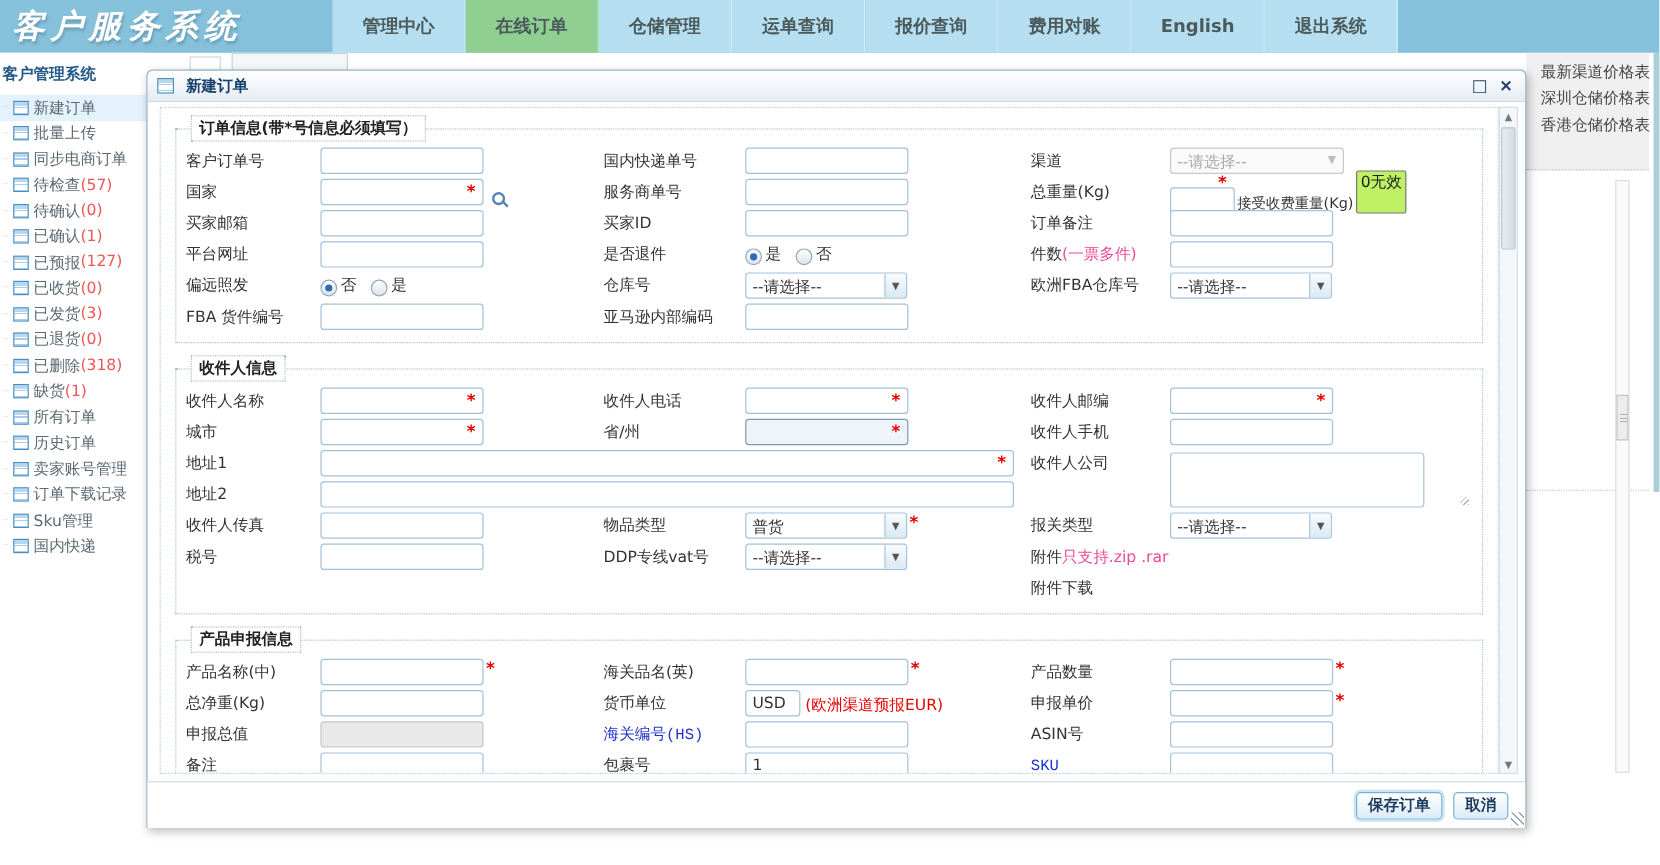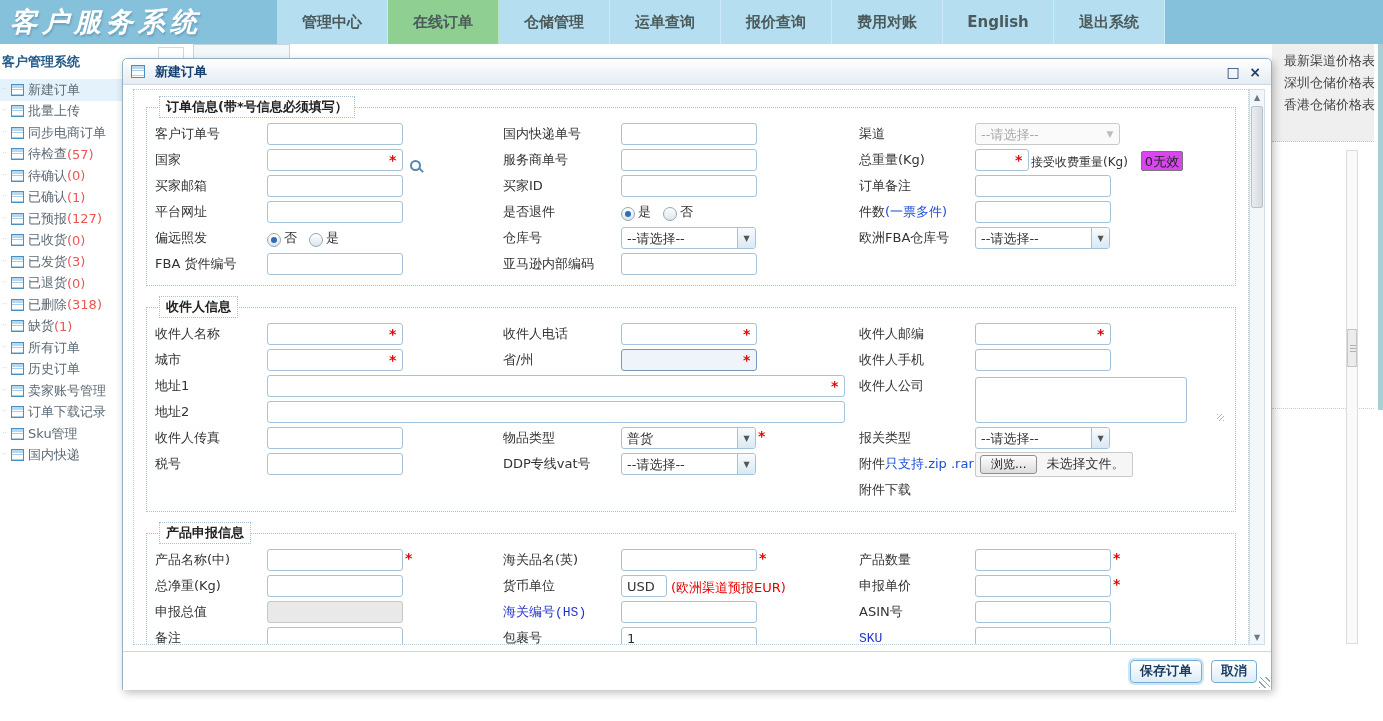--- a/index.html
+++ b/index.html
@@ -42,21 +42,21 @@
   .mtitle .ticon { width:14px; height:13px; }
   .mtitle .txt { font-weight:bold; color:#16406e; font-size:13px; flex:1; }
   .wicon { width:16px; height:16px; display:flex; align-items:center; justify-content:center; color:#1f3f66; font-weight:bold; font-size:14px; cursor:pointer; }
 
   .formpanel { position:absolute; left:10px; top:30px; width:1116px; height:556px; border:1px dotted #b9cdd9; background:#fff; overflow:hidden; }
   fieldset { border:1px dotted #a9c2d2; margin:6px 12px 10px 12px; padding:3px 8px 8px 8px; }
   legend { font-weight:bold; font-size:13px; color:#222; padding:1px 6px; border:1px dotted #aabfcf; margin-left:4px; white-space:nowrap; }
 
   .frm { display:grid; grid-template-columns:112px 236px 118px 238px 116px 1fr; grid-auto-rows:26px; align-items:center; }
   .fl { font-size:13px; color:#333; white-space:nowrap; overflow:visible; }
-  .fl .red { color:#1d4ed8; }
+  .fl .red { color:#ec4899; }
   .fl.blue { color:#2233cc; cursor:pointer;font-family:Liberation Mono, monospace; }
   .ctrl { position:relative; white-space:nowrap; display:flex; align-items:flex-end; }
 
   input.ti { width:136px; height:22px; border:1px solid #a4c2da; border-radius:3px; padding:2px 14px 2px 5px; font-size:13px; color:#333; font-family:inherit; background:#fff; }
   input.ti.noreq { padding-right:5px; }
   input.ti.long { width:578px; }
   input.ti.small { width:54px; }
   input.ti.tiny { width:46px; padding-right:5px; }
   input.ti.dis { background:#e9e9e9; border-color:#c6c6c6; }
   input.ti.focused { background:#eef4f9; border-color:#7a98b8; }
@@ -80,21 +80,21 @@
   
   .rdo { width:14px; height:14px; border-radius:50%; border:1px solid #94a8b8; background:linear-gradient(#fdfefe,#dde6ed); display:inline-block; position:relative; margin-right:3px; flex:0 0 auto; cursor:pointer; }
   .rdo.on::after { content:""; position:absolute; left:3px; top:3px; width:6px; height:6px; border-radius:50%; background:#2f6db5; }
   .rlbl { margin-right:12px; font-size:13px; color:#333; }
 
   
   .mag { width:11px; height:11px; border:2px solid #5585b5; border-radius:50%; display:inline-block; position:relative; margin-left:7px; flex:0 0 auto; cursor:pointer; }
   .mag::after { content:""; position:absolute; width:6px; height:2px; background:#5585b5; transform:rotate(45deg); right:-5px; bottom:-2px; }
 
   
-  .badge { display:inline-block; border:1px solid #777; border-radius:2px; padding:0 3px; height:20px; line-height:19px; font-size:13px; background:#d946ef; margin-left:13px; color:#222; }
+  .badge { display:inline-block; border:1px solid #777; border-radius:2px; padding:0 3px; height:36px; line-height:19px; font-size:13px; background:#bef264; margin-left:2px; color:#222; }
   .note { font-size:12px; color:#333; margin-left:2px; }
   .rednote { color:#e80000; font-size:13px; margin-left:4px; }
 
   
   .filebox { display:inline-flex; align-items:center; height:25px; border:1px solid #c9c9c9; background:#f6f6f6; border-radius:2px; padding:0 8px 0 4px; gap:9px; }
   .browse { height:19px; padding:0 10px; border:1px solid #8f8f8f; border-radius:3px; background:linear-gradient(#fdfdfd,#dcdcdc); font-size:12px; color:#222; display:flex; align-items:center; cursor:pointer; }
   .fname { font-size:13px; color:#333; }
 
   
   .mscroll { position:absolute; left:1126px; top:30px; width:16px; height:556px; background:#f4f7fa; border:1px solid #d4dee6; }
@@ -441,26 +441,20 @@
             <input class="ti noreq" style="">
           </span>
         <span class="fl">DDP专线vat号</span>
         <span class="ctrl">
             <span class="esel">
               <span class="t">--请选择--</span>
               <span class="b">▼</span>
             </span>
           </span>
         <span class="fl"><span>附件</span><span class="red">只支持.zip .rar</span></span>
-        <span class="ctrl">
-            <span class="filebox">
-              <span class="browse">浏览...</span>
-              <span class="fname">未选择文件。</span>
-            </span>
-          </span>
 
         <span class="fl" style="grid-column:5">附件下载</span>
         <span></span>
       </div>
     </fieldset>
 
     <fieldset>
       <legend>产品申报信息</legend>
       <div class="frm">
         <span class="fl">产品名称(中)</span>

